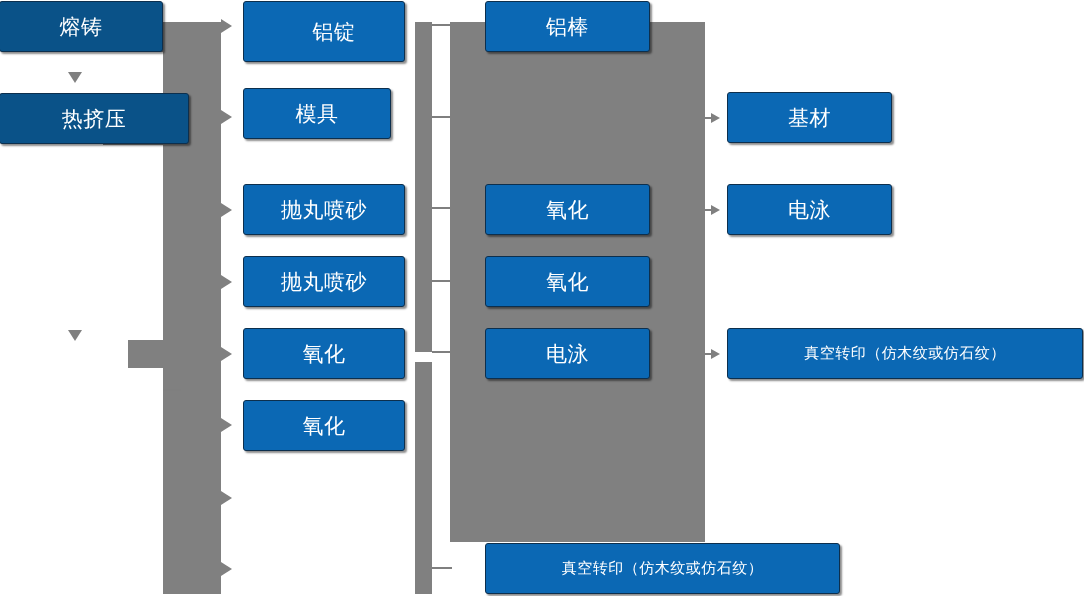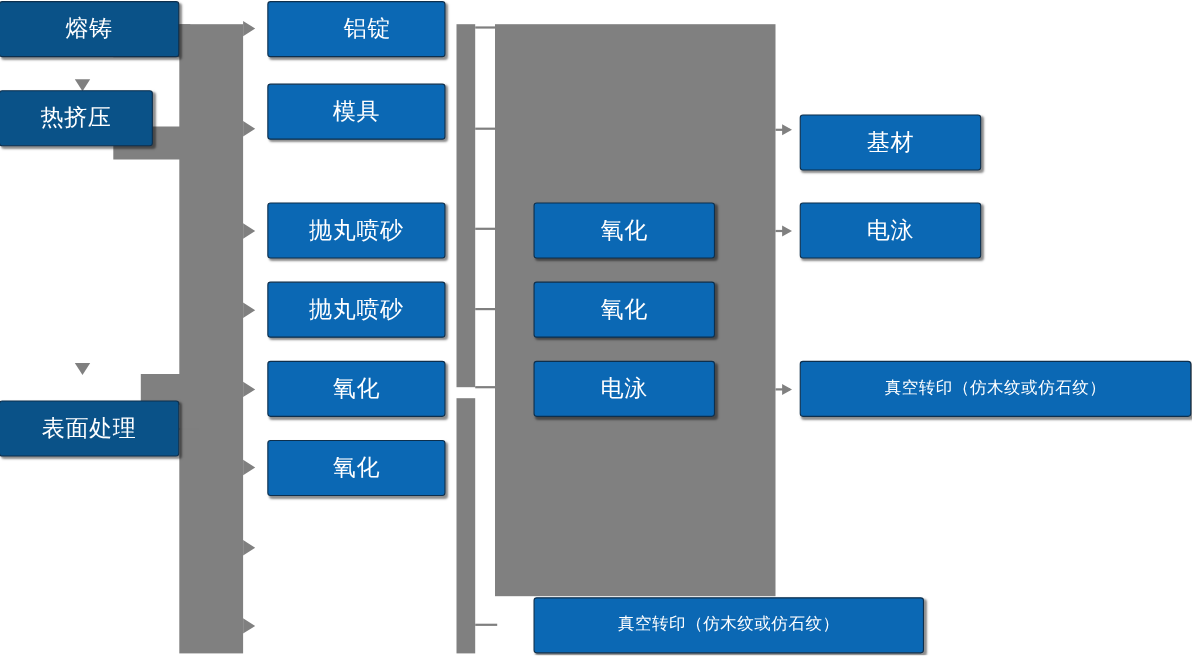--- a/index.html
+++ b/index.html
@@ -112,60 +112,60 @@
   <div class="arrow-stem" style="left:705px; top:117px; width:13px;"></div>
   <div class="arrowhead-sm" style="left:711px; top:113px;"></div>
   <div class="arrow-stem" style="left:705px; top:209px; width:13px;"></div>
   <div class="arrowhead-sm" style="left:711px; top:205px;"></div>
   <div class="arrow-stem" style="left:705px; top:353px; width:13px;"></div>
   <div class="arrowhead-sm" style="left:711px; top:349px;"></div>
 
   <div class="node dark" style="left:-1px; top:1px; width:164px; height:51px;">
     <span>熔铸</span>
   </div>
-  <div class="node dark" style="left:-1px; top:82px; width:140px; height:51px;">
+  <div class="node dark" style="left:-1px; top:93px; width:190px; height:51px;">
     <span>热挤压</span>
   </div>
-  <div class="node dark" style="left:-1px; top:364px; width:164px; height:51px;">
-    <span>表面处理</span>
-  </div>
 
-  <div class="node light" style="left:243px; top:1px; width:162px; height:51px;padding-left:20px;">
+  <div class="node light" style="left:243px; top:1px; width:162px; height:61px;padding-left:20px;">
     <span>铝锭</span>
   </div>
-  <div class="node light" style="left:243px; top:76px; width:162px; height:51px;">
+  <div class="node light" style="left:243px; top:88px; width:148px; height:51px;">
     <span>模具</span>
   </div>
   <div class="node light" style="left:243px; top:184px; width:162px; height:51px;">
     <span>抛丸喷砂</span>
   </div>
   <div class="node light" style="left:243px; top:256px; width:162px; height:51px;">
     <span>抛丸喷砂</span>
   </div>
   <div class="node light" style="left:243px; top:328px; width:162px; height:51px;">
     <span>氧化</span>
   </div>
   <div class="node light" style="left:243px; top:400px; width:162px; height:51px;">
     <span>氧化</span>
   </div>
 
+  <div class="node light" style="left:485px; top:1px; width:165px; height:51px;">
+    <span>铝棒</span>
+  </div>
   <div class="node light" style="left:485px; top:184px; width:165px; height:51px;">
     <span>氧化</span>
   </div>
   <div class="node light" style="left:485px; top:256px; width:165px; height:51px;">
     <span>氧化</span>
   </div>
   <div class="node light" style="left:485px; top:328px; width:165px; height:51px;">
     <span>电泳</span>
   </div>
   <div class="node light wide" style="left:485px; top:543px; width:355px; height:51px;">
     <span>真空转印（仿木纹或仿石纹）</span>
   </div>
 
-  <div class="node light" style="left:727px; top:92px; width:165px; height:51px;margin-top:12px;">
+  <div class="node light" style="left:727px; top:92px; width:165px; height:51px;">
     <span>基材</span>
   </div>
   <div class="node light" style="left:727px; top:184px; width:165px; height:51px;">
     <span>电泳</span>
   </div>
   <div class="node light wide" style="left:727px; top:328px; width:356px; height:51px;">
     <span>真空转印（仿木纹或仿石纹）</span>
   </div>
 
 </div>

